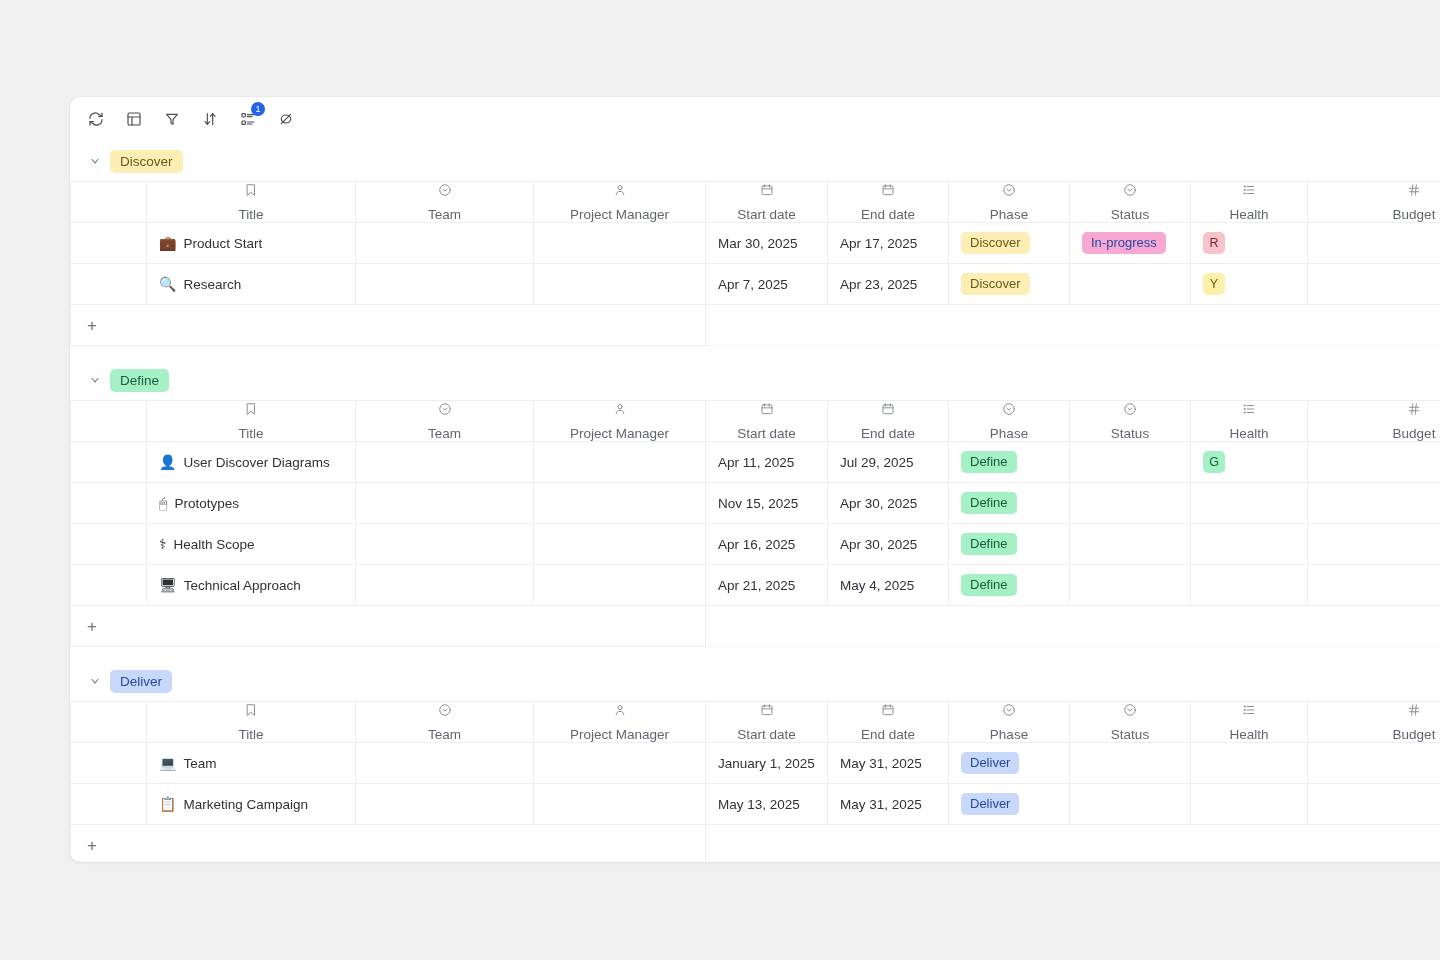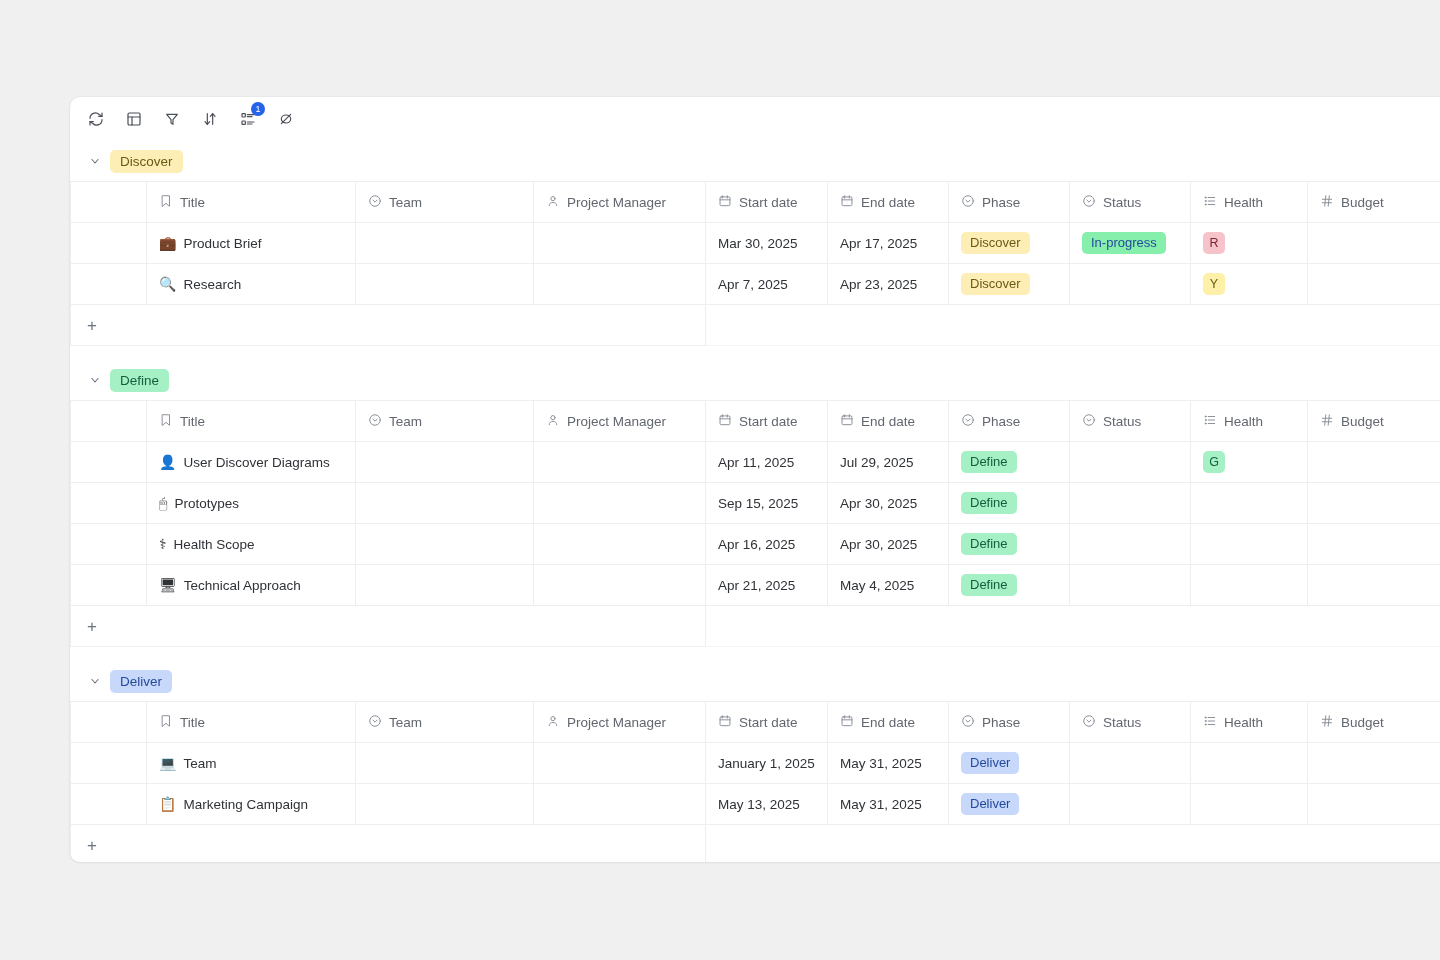--- a/index.html
+++ b/index.html
@@ -107,39 +107,39 @@
     vertical-align: middle;
     background: #fff;
   }
   table.grid th:first-child, table.grid td:first-child {
     border-left: 1px solid #eceef1;
   }
   table.grid th {
     color: #62666f;
     font-size: 13.5px;
   }
-  .th-inner { display: flex; align-items: center; gap: 7px; }
+  .th-inner { display: flex; align-items: center; gap: 7px; flex-direction: column; }
   .th-inner svg { flex: 0 0 auto; color: #8b9099; }
 
   table.grid td { font-size: 13.5px; color: #2f3237; }
   td.cell-title { padding-left: 12px; }
   .title-cell { display: flex; align-items: center; gap: 7px; }
   .title-emoji { font-size: 14px; line-height: 1; }
 
   .tag {
     display: inline-block;
     padding: 3px 9px;
     border-radius: 5px;
     font-size: 13px;
     line-height: 16px;
   }
   .tag-discover { background: #fdeeb5; color: #6b5a14; }
   .tag-define   { background: #a6f0c6; color: #15603c; }
   .tag-deliver  { background: #c7d8fb; color: #254a9c; }
-  .tag-inprogress { background: #86efac; color: #254a9c; }
+  .tag-inprogress { background: #f9a8d4; color: #254a9c; }
 
   .hbadge {
     display: inline-block;
     width: 22px; height: 22px;
     border-radius: 5px;
     font-size: 12.5px;
     line-height: 22px;
     text-align: center;
   }
   .h-R { background: #f7c3cb; color: #7a2533; }
@@ -362,21 +362,21 @@
                     </span>
                   </th>
                 </tr>
               </thead>
               <tbody>
                 <tr>
                   <td></td>
                   <td class="cell-title">
                     <span class="title-cell">
                       <span class="title-emoji">💼</span>
-                      <span>Product Brief</span>
+                      <span>Product Start</span>
                     </span>
                   </td>
                   <td></td>
                   <td></td>
                   <td>Mar 30, 2025</td>
                   <td>Apr 17, 2025</td>
                   <td><span class="tag tag-discover">Discover</span></td>
                   <td><span class="tag tag-inprogress">In-progress</span></td>
                   <td><span class="hbadge h-R">R</span></td>
                   <td></td>
@@ -548,21 +548,21 @@
                 <tr>
                   <td></td>
                   <td class="cell-title">
                     <span class="title-cell">
                       <span class="title-emoji">🖱</span>
                       <span>Prototypes</span>
                     </span>
                   </td>
                   <td></td>
                   <td></td>
-                  <td>Sep 15, 2025</td>
+                  <td>Nov 15, 2025</td>
                   <td>Apr 30, 2025</td>
                   <td><span class="tag tag-define">Define</span></td>
                   <td></td>
                   <td></td>
                   <td></td>
                 </tr>
                 <tr>
                   <td></td>
                   <td class="cell-title">
                     <span class="title-cell">

